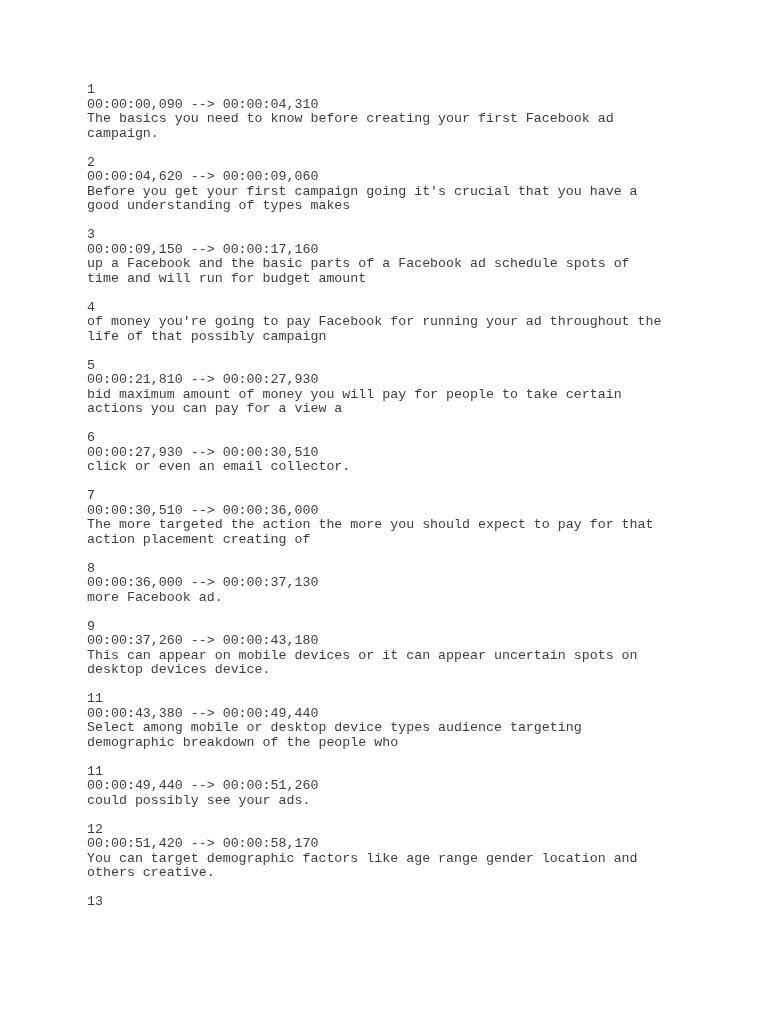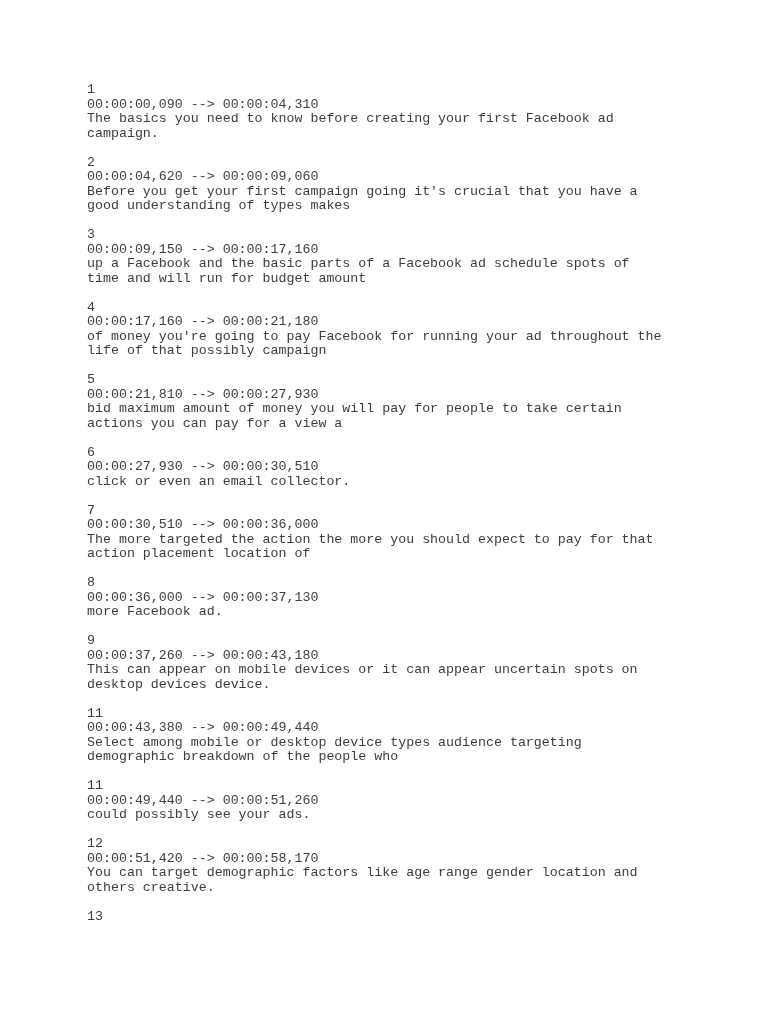--- a/index.html
+++ b/index.html
@@ -51,40 +51,39 @@
         <div class="line">good understanding of types makes</div>
       </div>
       <div class="block">
         <div class="line">3</div>
         <div class="line">00:00:09,150 --&gt; 00:00:17,160</div>
         <div class="line">up a Facebook and the basic parts of a Facebook ad schedule spots of</div>
         <div class="line">time and will run for budget amount</div>
       </div>
       <div class="block">
         <div class="line">4</div>
-        <div class="line">00:00:17,160 --&gt; 00:00:21,180</div>
         <div class="line">of money you're going to pay Facebook for running your ad throughout the</div>
         <div class="line">life of that possibly campaign</div>
       </div>
       <div class="block">
         <div class="line">5</div>
         <div class="line">00:00:21,810 --&gt; 00:00:27,930</div>
         <div class="line">bid maximum amount of money you will pay for people to take certain</div>
         <div class="line">actions you can pay for a view a</div>
       </div>
       <div class="block">
         <div class="line">6</div>
         <div class="line">00:00:27,930 --&gt; 00:00:30,510</div>
         <div class="line">click or even an email collector.</div>
       </div>
       <div class="block">
         <div class="line">7</div>
         <div class="line">00:00:30,510 --&gt; 00:00:36,000</div>
         <div class="line">The more targeted the action the more you should expect to pay for that</div>
-        <div class="line">action placement location of</div>
+        <div class="line">action placement creating of</div>
       </div>
       <div class="block">
         <div class="line">8</div>
         <div class="line">00:00:36,000 --&gt; 00:00:37,130</div>
         <div class="line">more Facebook ad.</div>
       </div>
       <div class="block">
         <div class="line">9</div>
         <div class="line">00:00:37,260 --&gt; 00:00:43,180</div>
         <div class="line">This can appear on mobile devices or it can appear uncertain spots on</div>

